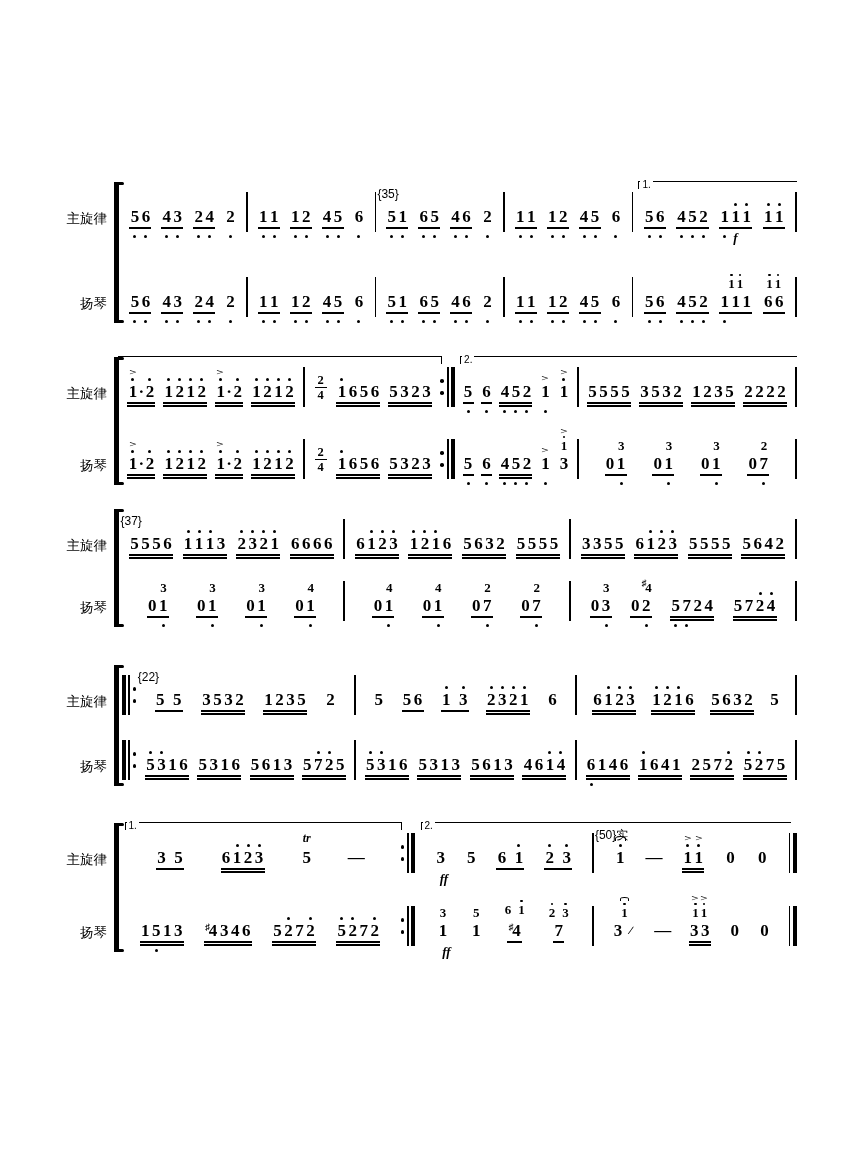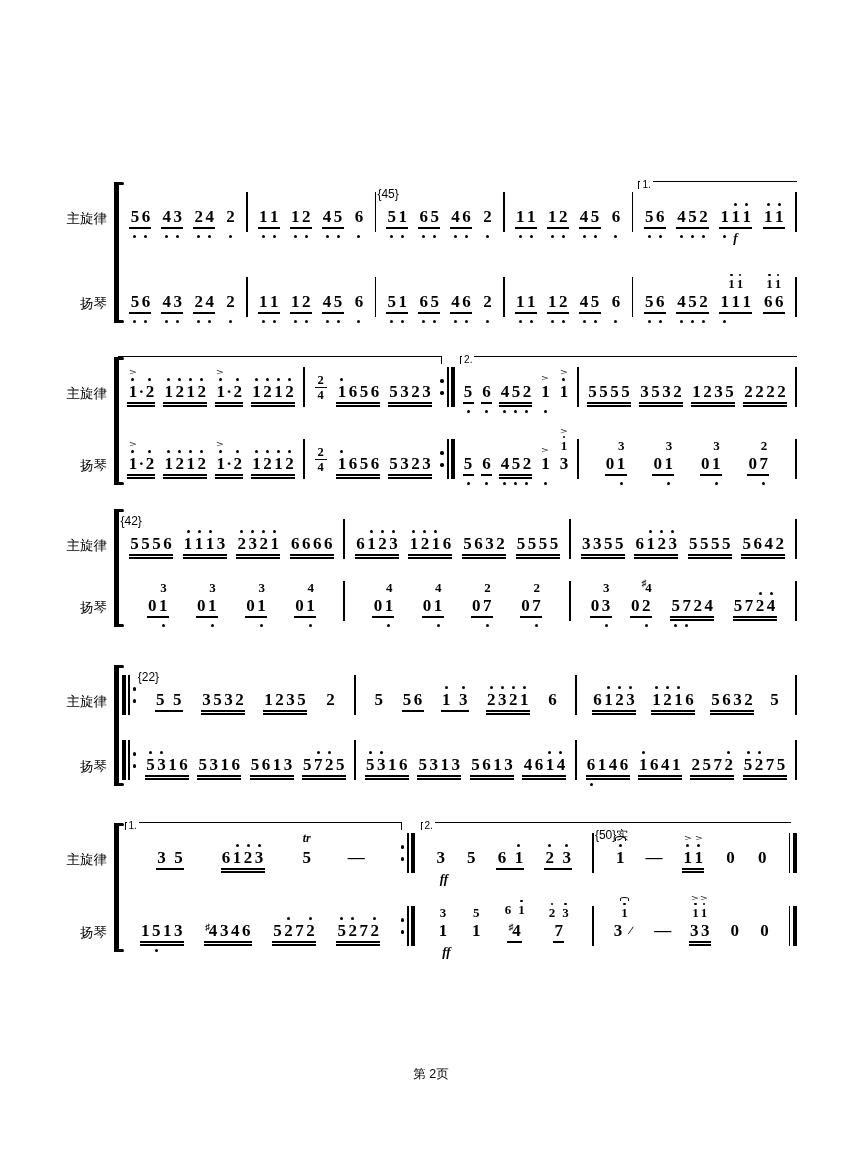--- a/index.html
+++ b/index.html
@@ -663,21 +663,21 @@
                   </div>
                   <div class="lns"></div>
                   <div class="dts">
                     <div class="dc" style="width: 11px;">
                       <div class="od"></div>
                     </div>
                   </div>
                 </div>
               </div>
             </div>
-            <div class="mk">{45}</div>
+            <div class="mk">{35}</div>
           </div>
           <div class="barcol">
             <div class="bcell m">
               <div class="bargrp">
                 <div class="b"></div>
               </div>
             </div>
             <div class="bcell y">
               <div class="bargrp">
                 <div class="b"></div>
@@ -2442,21 +2442,21 @@
                   </div>
                   <div class="dts">
                     <div class="dc" style="width: 11px;"></div>
                     <div class="dc" style="width: 11px;">
                       <div class="od"></div>
                     </div>
                   </div>
                 </div>
               </div>
             </div>
-            <div class="mk">{42}</div>
+            <div class="mk">{37}</div>
           </div>
           <div class="barcol">
             <div class="bcell m">
               <div class="bargrp">
                 <div class="b"></div>
               </div>
             </div>
             <div class="bcell y">
               <div class="bargrp">
                 <div class="b"></div>
@@ -4585,14 +4585,13 @@
             <div class="bcell y">
               <div class="bargrp">
                 <div class="b"></div>
                 <div class="b bk"></div>
               </div>
             </div>
           </div>
         </div>
       </div>
     </div>
-  <div class="footer">第 2页</div>
 </div>
 
 </body></html>

